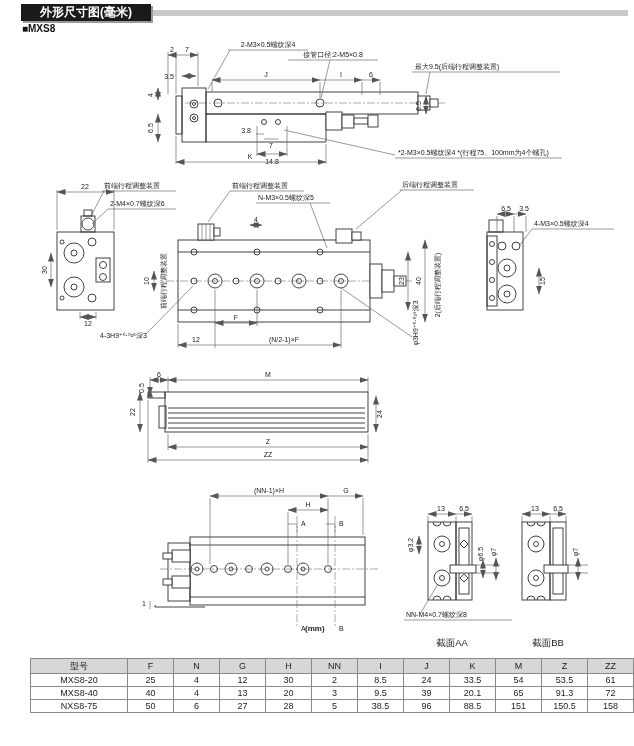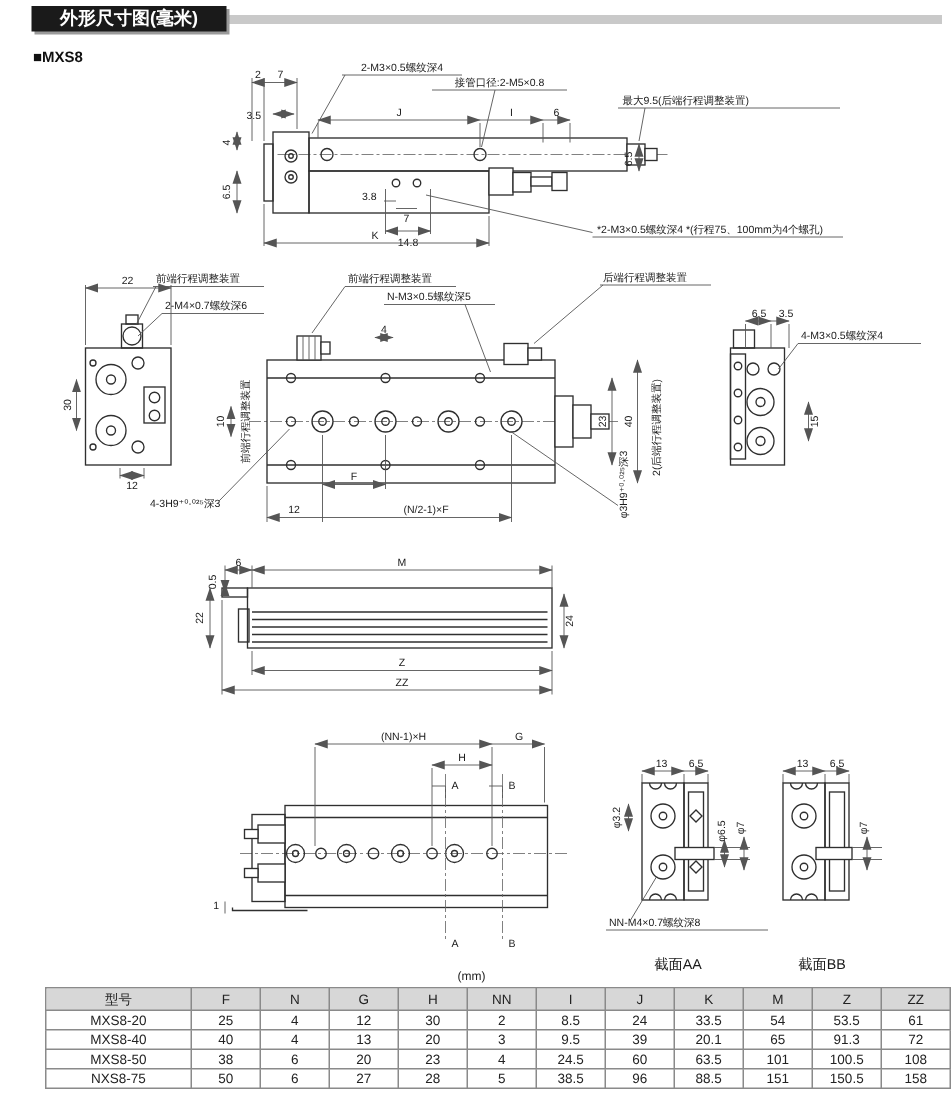--- a/index.html
+++ b/index.html
@@ -1,22 +1,22 @@
 <!DOCTYPE html>
 <html><head>
 <meta charset="utf-8">
 <style>
   html,body{margin:0;padding:0;background:#fff;}
   body{width:634px;height:746px;font-family:"Liberation Sans","DejaVu Sans",sans-serif;}
   .page{position:relative;width:634px;height:746px;background:#fff;overflow:hidden;}
   .title-rule{position:absolute;left:148px;top:10px;width:480px;height:6px;background:#c9c9c9;}
   .title-box{position:absolute;left:21px;top:4px;width:130px;height:17px;background:#1a1a1a;color:#fff;
              font-weight:bold;font-size:12px;line-height:17px;text-align:center;box-shadow:2px 2px 0 #9a9a9a;}
-  .model{position:absolute;left:22px;top:23px;font-size:10px;font-weight:bold;color:#111;margin-top:10px;}
-  .unit{position:absolute;left:305px;top:646px;font-size:8px;color:#222;}
+  .model{position:absolute;left:22px;top:23px;font-size:10px;font-weight:bold;color:#111;}
+  .unit{position:absolute;left:305px;top:624px;font-size:8px;color:#222;font-weight:bold;}
   svg{position:absolute;left:0;}
   #d1{top:38px;} #d2{top:180px;} #d3{top:362px;} #d4{top:480px;}
   svg text{font-size:7px;fill:#1a1a1a;}
   svg text.cap{font-size:9.5px;}
   .ln{stroke:#2f2f2f;stroke-width:0.9;fill:none;}
   .lf{stroke:#2f2f2f;stroke-width:0.9;fill:#fff;}
   .dm{stroke:#555;stroke-width:0.6;fill:none;}
   .cl{stroke:#666;stroke-width:0.55;fill:none;stroke-dasharray:8 2 2 2;}
   table{position:absolute;left:30px;top:658px;border-collapse:collapse;table-layout:fixed;font-size:9px;color:#222;}
   th,td{border:1px solid #8a8a8a;text-align:center;padding:0;height:12px;font-weight:normal;overflow:hidden;white-space:nowrap;}
@@ -441,34 +441,20 @@
           <td>20</td>
           <td>3</td>
           <td>9.5</td>
           <td>39</td>
           <td>20.1</td>
           <td>65</td>
           <td>91.3</td>
           <td>72</td>
         </tr>
         <tr>
-          <td>MXS8-50</td>
-          <td>38</td>
-          <td>6</td>
-          <td>20</td>
-          <td>23</td>
-          <td>4</td>
-          <td>24.5</td>
-          <td>60</td>
-          <td>63.5</td>
-          <td>101</td>
-          <td>100.5</td>
-          <td>108</td>
-        </tr>
-        <tr>
           <td>NXS8-75</td>
           <td>50</td>
           <td>6</td>
           <td>27</td>
           <td>28</td>
           <td>5</td>
           <td>38.5</td>
           <td>96</td>
           <td>88.5</td>
           <td>151</td>

